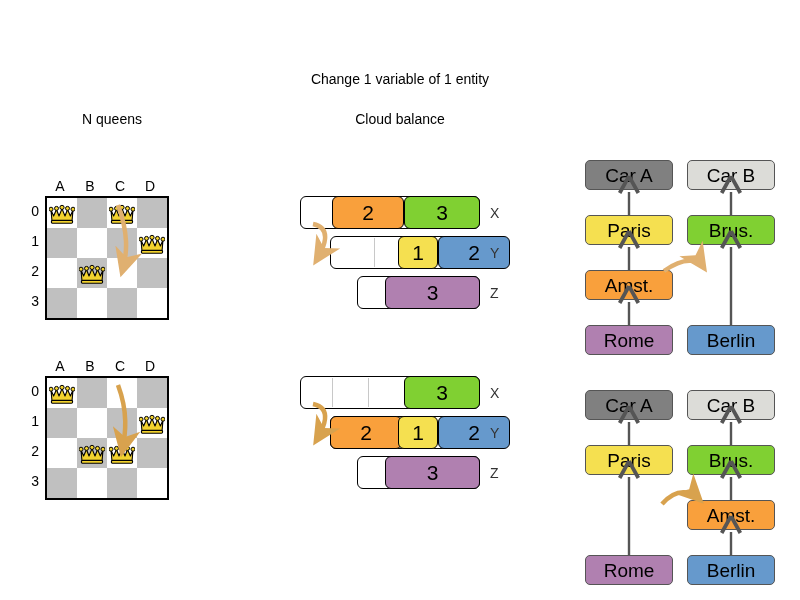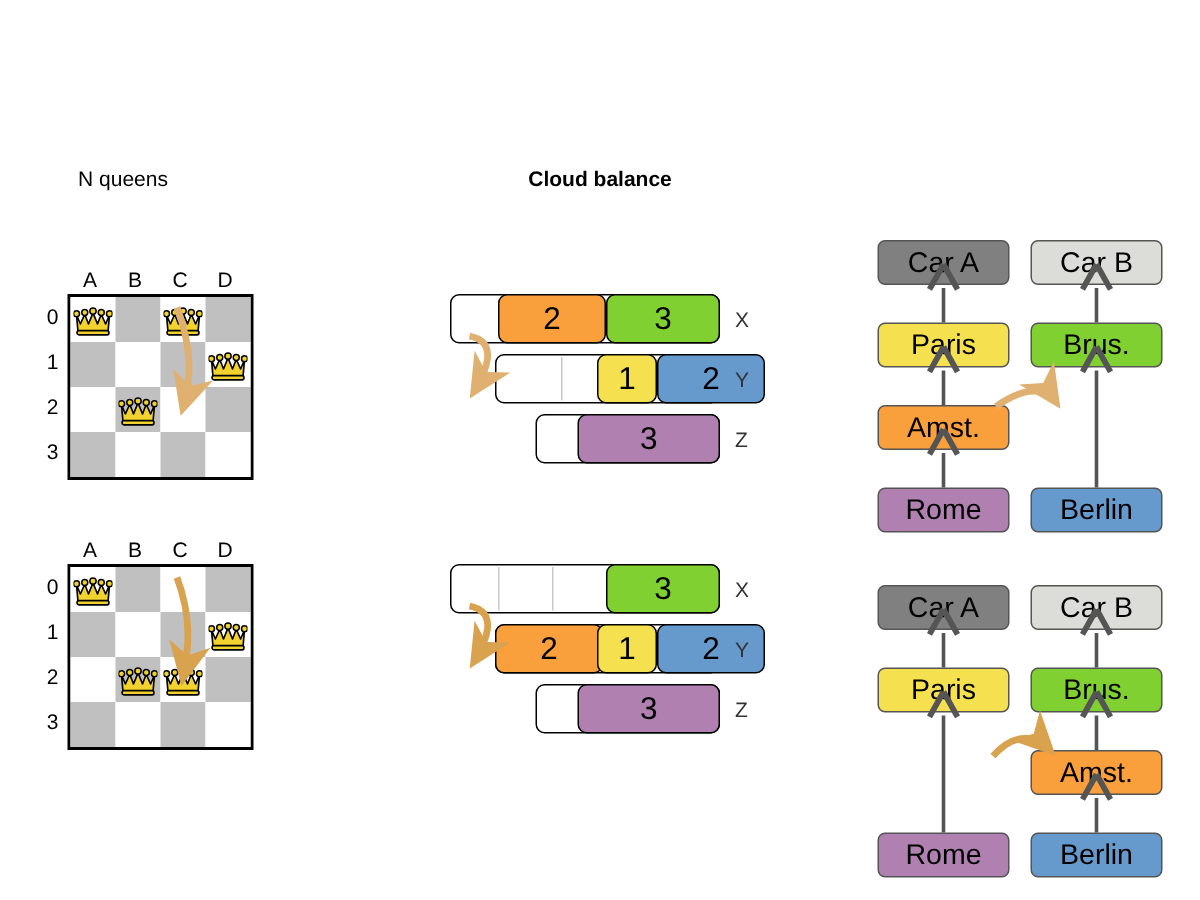--- a/index.html
+++ b/index.html
@@ -54,23 +54,24 @@
     display:flex;align-items:center;justify-content:center;
     font-size:19px;line-height:19px;color:#000;
   }
   svg.ink{position:absolute;left:0;top:0;width:800px;height:600px;pointer-events:none;}
 </style>
 </head>
 <body>
 
 <div class="stage">
 
-
-  <div class="abs col-title" style="left:2px;top:110px;width:160px;">N queens</div>
-  <div class="abs col-title" style="left:320px;top:110px;width:160px;font-weight:bold;">Cloud balance</div>
+  <div class="abs" id="page-subtitle">Change 1 variable of 1 entity</div>
+
+  <div class="abs col-title" style="left:32px;top:110px;width:160px;">N queens</div>
+  <div class="abs col-title" style="left:320px;top:110px;width:160px;">Cloud balance</div>
 
   <div class="abs" style="left:45px;top:178px;">
     <div style="position:relative;">
 
       <div class="abs file-label" style="left:0px;top:0px;">A</div>
       <div class="abs file-label" style="left:30px;top:0px;">B</div>
       <div class="abs file-label" style="left:60px;top:0px;">C</div>
       <div class="abs file-label" style="left:90px;top:0px;">D</div>
 
       <div class="abs rank-label" style="left:-22px;top:25px;">0</div>

